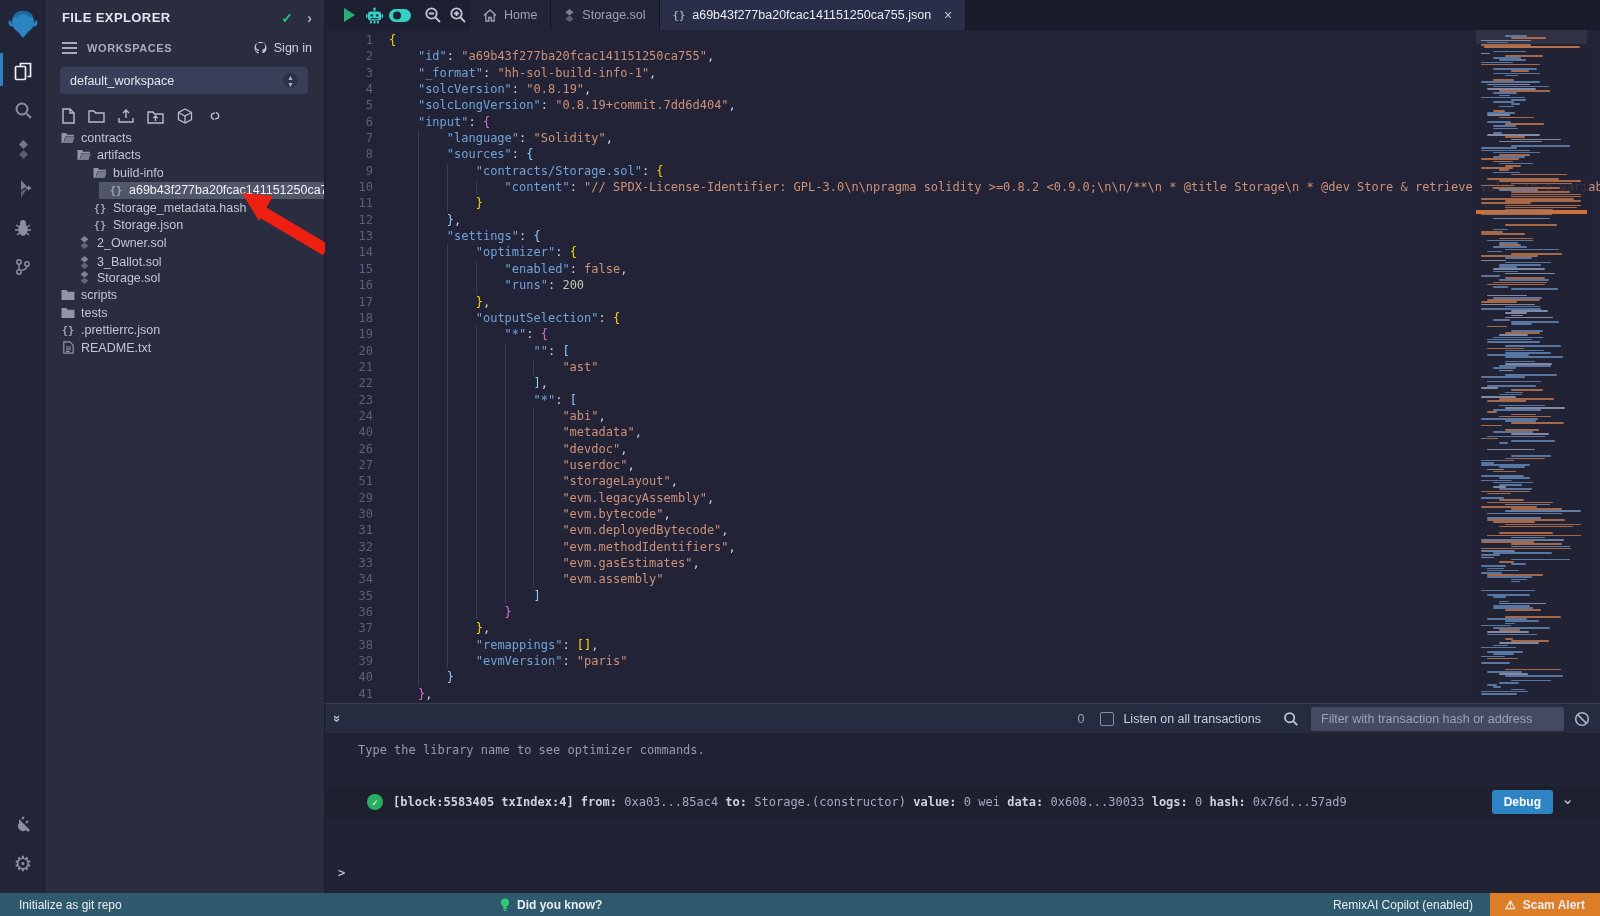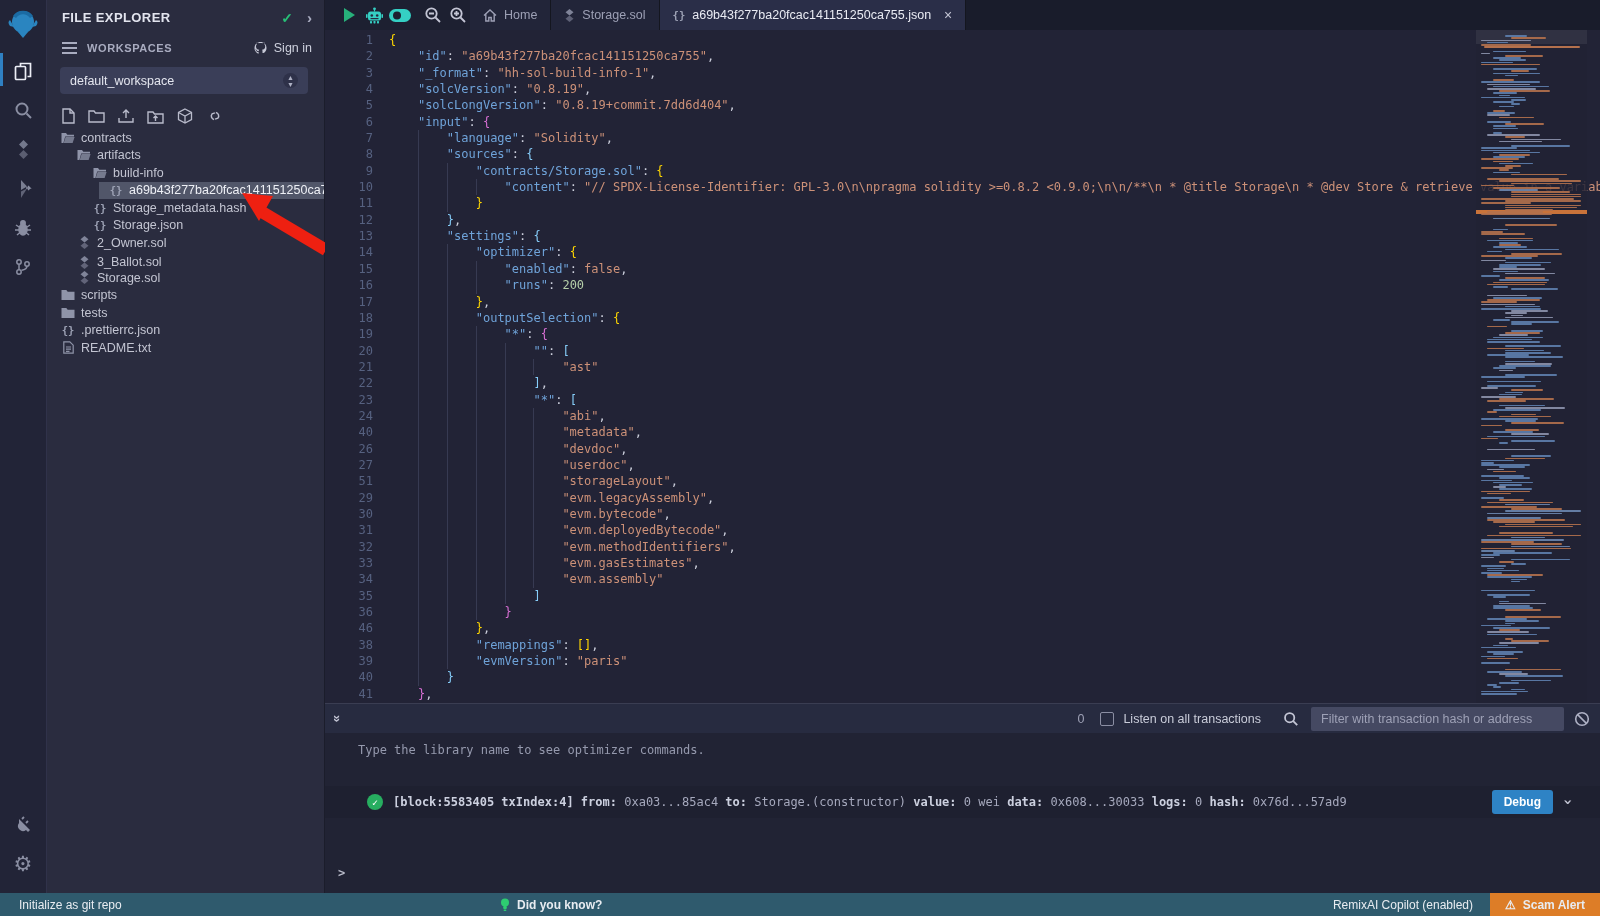--- a/index.html
+++ b/index.html
@@ -443,21 +443,21 @@
           <div>27</div>
           <div>51</div>
           <div>29</div>
           <div>30</div>
           <div>31</div>
           <div>32</div>
           <div>33</div>
           <div>34</div>
           <div>35</div>
           <div>36</div>
-          <div>46</div>
+          <div>37</div>
           <div>38</div>
           <div>39</div>
           <div>40</div>
           <div>41</div>
         </div>
       <div class="code" id="code"><div class="cl"><span class="tk-g">{</span></div><div class="cl"><span class="tk-w">    </span><span class="tk-k">"id"</span><span class="tk-p">: </span><span class="tk-s">"a69b43f277ba20fcac141151250ca755"</span><span class="tk-p">,</span></div><div class="cl"><span class="tk-w">    </span><span class="tk-k">"_format"</span><span class="tk-p">: </span><span class="tk-s">"hh-sol-build-info-1"</span><span class="tk-p">,</span></div><div class="cl"><span class="tk-w">    </span><span class="tk-k">"solcVersion"</span><span class="tk-p">: </span><span class="tk-s">"0.8.19"</span><span class="tk-p">,</span></div><div class="cl"><span class="tk-w">    </span><span class="tk-k">"solcLongVersion"</span><span class="tk-p">: </span><span class="tk-s">"0.8.19+commit.7dd6d404"</span><span class="tk-p">,</span></div><div class="cl"><span class="tk-w">    </span><span class="tk-k">"input"</span><span class="tk-p">: </span><span class="tk-o">{</span></div><div class="cl"><span class="ig" style="left: 4ch;"></span><span class="tk-w">        </span><span class="tk-k">"language"</span><span class="tk-p">: </span><span class="tk-s">"Solidity"</span><span class="tk-p">,</span></div><div class="cl"><span class="ig" style="left: 4ch;"></span><span class="tk-w">        </span><span class="tk-k">"sources"</span><span class="tk-p">: </span><span class="tk-u">{</span></div><div class="cl"><span class="ig" style="left: 4ch;"></span><span class="ig" style="left: 8ch;"></span><span class="tk-w">            </span><span class="tk-k">"contracts/Storage.sol"</span><span class="tk-p">: </span><span class="tk-g">{</span></div><div class="cl"><span class="ig" style="left: 4ch;"></span><span class="ig" style="left: 8ch;"></span><span class="ig" style="left: 12ch;"></span><span class="tk-w">                </span><span class="tk-k">"content"</span><span class="tk-p">: </span><span class="tk-s">"// SPDX-License-Identifier: GPL-3.0\n\npragma solidity &gt;=0.8.2 &lt;0.9.0;\n\n/**\n * @title Storage\n * @dev Store &amp; retrieve value in a variable\n * @custom:dev-run-script ./scripts/deploy_with_ethers.ts\n */\ncontract Storage {\n\n    uint256 number;\n\n    /**\n     * @dev Store value in variable\n     * @param num value to store\n     */\n    function store(uint256 num) public {\n        number = num;\n    }\n\n    /**\n     * @dev Return value \n     * @return value of 'number'\n     */\n    function retrieve() public view returns (uint256){\n        return number;\n    }\n}"</span></div><div class="cl"><span class="ig" style="left: 4ch;"></span><span class="ig" style="left: 8ch;"></span><span class="tk-w">            </span><span class="tk-g">}</span></div><div class="cl"><span class="ig" style="left: 4ch;"></span><span class="tk-w">        </span><span class="tk-u">}</span><span class="tk-p">,</span></div><div class="cl"><span class="ig" style="left: 4ch;"></span><span class="tk-w">        </span><span class="tk-k">"settings"</span><span class="tk-p">: </span><span class="tk-u">{</span></div><div class="cl"><span class="ig" style="left: 4ch;"></span><span class="ig" style="left: 8ch;"></span><span class="tk-w">            </span><span class="tk-k">"optimizer"</span><span class="tk-p">: </span><span class="tk-g">{</span></div><div class="cl"><span class="ig" style="left: 4ch;"></span><span class="ig" style="left: 8ch;"></span><span class="ig" style="left: 12ch;"></span><span class="tk-w">                </span><span class="tk-k">"enabled"</span><span class="tk-p">: </span><span class="tk-b">false</span><span class="tk-p">,</span></div><div class="cl"><span class="ig" style="left: 4ch;"></span><span class="ig" style="left: 8ch;"></span><span class="ig" style="left: 12ch;"></span><span class="tk-w">                </span><span class="tk-k">"runs"</span><span class="tk-p">: </span><span class="tk-n">200</span></div><div class="cl"><span class="ig" style="left: 4ch;"></span><span class="ig" style="left: 8ch;"></span><span class="tk-w">            </span><span class="tk-g">}</span><span class="tk-p">,</span></div><div class="cl"><span class="ig" style="left: 4ch;"></span><span class="ig" style="left: 8ch;"></span><span class="tk-w">            </span><span class="tk-k">"outputSelection"</span><span class="tk-p">: </span><span class="tk-g">{</span></div><div class="cl"><span class="ig" style="left: 4ch;"></span><span class="ig" style="left: 8ch;"></span><span class="ig" style="left: 12ch;"></span><span class="tk-w">                </span><span class="tk-k">"*"</span><span class="tk-p">: </span><span class="tk-o">{</span></div><div class="cl"><span class="ig" style="left: 4ch;"></span><span class="ig" style="left: 8ch;"></span><span class="ig" style="left: 12ch;"></span><span class="ig" style="left: 16ch;"></span><span class="tk-w">                    </span><span class="tk-k">""</span><span class="tk-p">: </span><span class="tk-u">[</span></div><div class="cl"><span class="ig" style="left: 4ch;"></span><span class="ig" style="left: 8ch;"></span><span class="ig" style="left: 12ch;"></span><span class="ig" style="left: 16ch;"></span><span class="ig" style="left: 20ch;"></span><span class="tk-w">                        </span><span class="tk-s">"ast"</span></div><div class="cl"><span class="ig" style="left: 4ch;"></span><span class="ig" style="left: 8ch;"></span><span class="ig" style="left: 12ch;"></span><span class="ig" style="left: 16ch;"></span><span class="tk-w">                    </span><span class="tk-u">]</span><span class="tk-p">,</span></div><div class="cl"><span class="ig" style="left: 4ch;"></span><span class="ig" style="left: 8ch;"></span><span class="ig" style="left: 12ch;"></span><span class="ig" style="left: 16ch;"></span><span class="tk-w">                    </span><span class="tk-k">"*"</span><span class="tk-p">: </span><span class="tk-u">[</span></div><div class="cl"><span class="ig" style="left: 4ch;"></span><span class="ig" style="left: 8ch;"></span><span class="ig" style="left: 12ch;"></span><span class="ig" style="left: 16ch;"></span><span class="ig" style="left: 20ch;"></span><span class="tk-w">                        </span><span class="tk-s">"abi"</span><span class="tk-p">,</span></div><div class="cl"><span class="ig" style="left: 4ch;"></span><span class="ig" style="left: 8ch;"></span><span class="ig" style="left: 12ch;"></span><span class="ig" style="left: 16ch;"></span><span class="ig" style="left: 20ch;"></span><span class="tk-w">                        </span><span class="tk-s">"metadata"</span><span class="tk-p">,</span></div><div class="cl"><span class="ig" style="left: 4ch;"></span><span class="ig" style="left: 8ch;"></span><span class="ig" style="left: 12ch;"></span><span class="ig" style="left: 16ch;"></span><span class="ig" style="left: 20ch;"></span><span class="tk-w">                        </span><span class="tk-s">"devdoc"</span><span class="tk-p">,</span></div><div class="cl"><span class="ig" style="left: 4ch;"></span><span class="ig" style="left: 8ch;"></span><span class="ig" style="left: 12ch;"></span><span class="ig" style="left: 16ch;"></span><span class="ig" style="left: 20ch;"></span><span class="tk-w">                        </span><span class="tk-s">"userdoc"</span><span class="tk-p">,</span></div><div class="cl"><span class="ig" style="left: 4ch;"></span><span class="ig" style="left: 8ch;"></span><span class="ig" style="left: 12ch;"></span><span class="ig" style="left: 16ch;"></span><span class="ig" style="left: 20ch;"></span><span class="tk-w">                        </span><span class="tk-s">"storageLayout"</span><span class="tk-p">,</span></div><div class="cl"><span class="ig" style="left: 4ch;"></span><span class="ig" style="left: 8ch;"></span><span class="ig" style="left: 12ch;"></span><span class="ig" style="left: 16ch;"></span><span class="ig" style="left: 20ch;"></span><span class="tk-w">                        </span><span class="tk-s">"evm.legacyAssembly"</span><span class="tk-p">,</span></div><div class="cl"><span class="ig" style="left: 4ch;"></span><span class="ig" style="left: 8ch;"></span><span class="ig" style="left: 12ch;"></span><span class="ig" style="left: 16ch;"></span><span class="ig" style="left: 20ch;"></span><span class="tk-w">                        </span><span class="tk-s">"evm.bytecode"</span><span class="tk-p">,</span></div><div class="cl"><span class="ig" style="left: 4ch;"></span><span class="ig" style="left: 8ch;"></span><span class="ig" style="left: 12ch;"></span><span class="ig" style="left: 16ch;"></span><span class="ig" style="left: 20ch;"></span><span class="tk-w">                        </span><span class="tk-s">"evm.deployedBytecode"</span><span class="tk-p">,</span></div><div class="cl"><span class="ig" style="left: 4ch;"></span><span class="ig" style="left: 8ch;"></span><span class="ig" style="left: 12ch;"></span><span class="ig" style="left: 16ch;"></span><span class="ig" style="left: 20ch;"></span><span class="tk-w">                        </span><span class="tk-s">"evm.methodIdentifiers"</span><span class="tk-p">,</span></div><div class="cl"><span class="ig" style="left: 4ch;"></span><span class="ig" style="left: 8ch;"></span><span class="ig" style="left: 12ch;"></span><span class="ig" style="left: 16ch;"></span><span class="ig" style="left: 20ch;"></span><span class="tk-w">                        </span><span class="tk-s">"evm.gasEstimates"</span><span class="tk-p">,</span></div><div class="cl"><span class="ig" style="left: 4ch;"></span><span class="ig" style="left: 8ch;"></span><span class="ig" style="left: 12ch;"></span><span class="ig" style="left: 16ch;"></span><span class="ig" style="left: 20ch;"></span><span class="tk-w">                        </span><span class="tk-s">"evm.assembly"</span></div><div class="cl"><span class="ig" style="left: 4ch;"></span><span class="ig" style="left: 8ch;"></span><span class="ig" style="left: 12ch;"></span><span class="ig" style="left: 16ch;"></span><span class="tk-w">                    </span><span class="tk-u">]</span></div><div class="cl"><span class="ig" style="left: 4ch;"></span><span class="ig" style="left: 8ch;"></span><span class="ig" style="left: 12ch;"></span><span class="tk-w">                </span><span class="tk-o">}</span></div><div class="cl"><span class="ig" style="left: 4ch;"></span><span class="ig" style="left: 8ch;"></span><span class="tk-w">            </span><span class="tk-g">}</span><span class="tk-p">,</span></div><div class="cl"><span class="ig" style="left: 4ch;"></span><span class="ig" style="left: 8ch;"></span><span class="tk-w">            </span><span class="tk-k">"remappings"</span><span class="tk-p">: </span><span class="tk-g">[]</span><span class="tk-p">,</span></div><div class="cl"><span class="ig" style="left: 4ch;"></span><span class="ig" style="left: 8ch;"></span><span class="tk-w">            </span><span class="tk-k">"evmVersion"</span><span class="tk-p">: </span><span class="tk-s">"paris"</span></div><div class="cl"><span class="ig" style="left: 4ch;"></span><span class="tk-w">        </span><span class="tk-u">}</span></div><div class="cl"><span class="tk-w">    </span><span class="tk-o">}</span><span class="tk-p">,</span></div></div>
       <div class="minimap" id="minimap">
         <div class="mm-slider"></div>
         <div class="mm-hl" style="top:180px"></div>
       <div class="mm-row" style="top: 16px; left: 8px; width: 96px; background: rgb(180, 113, 77);"></div>

